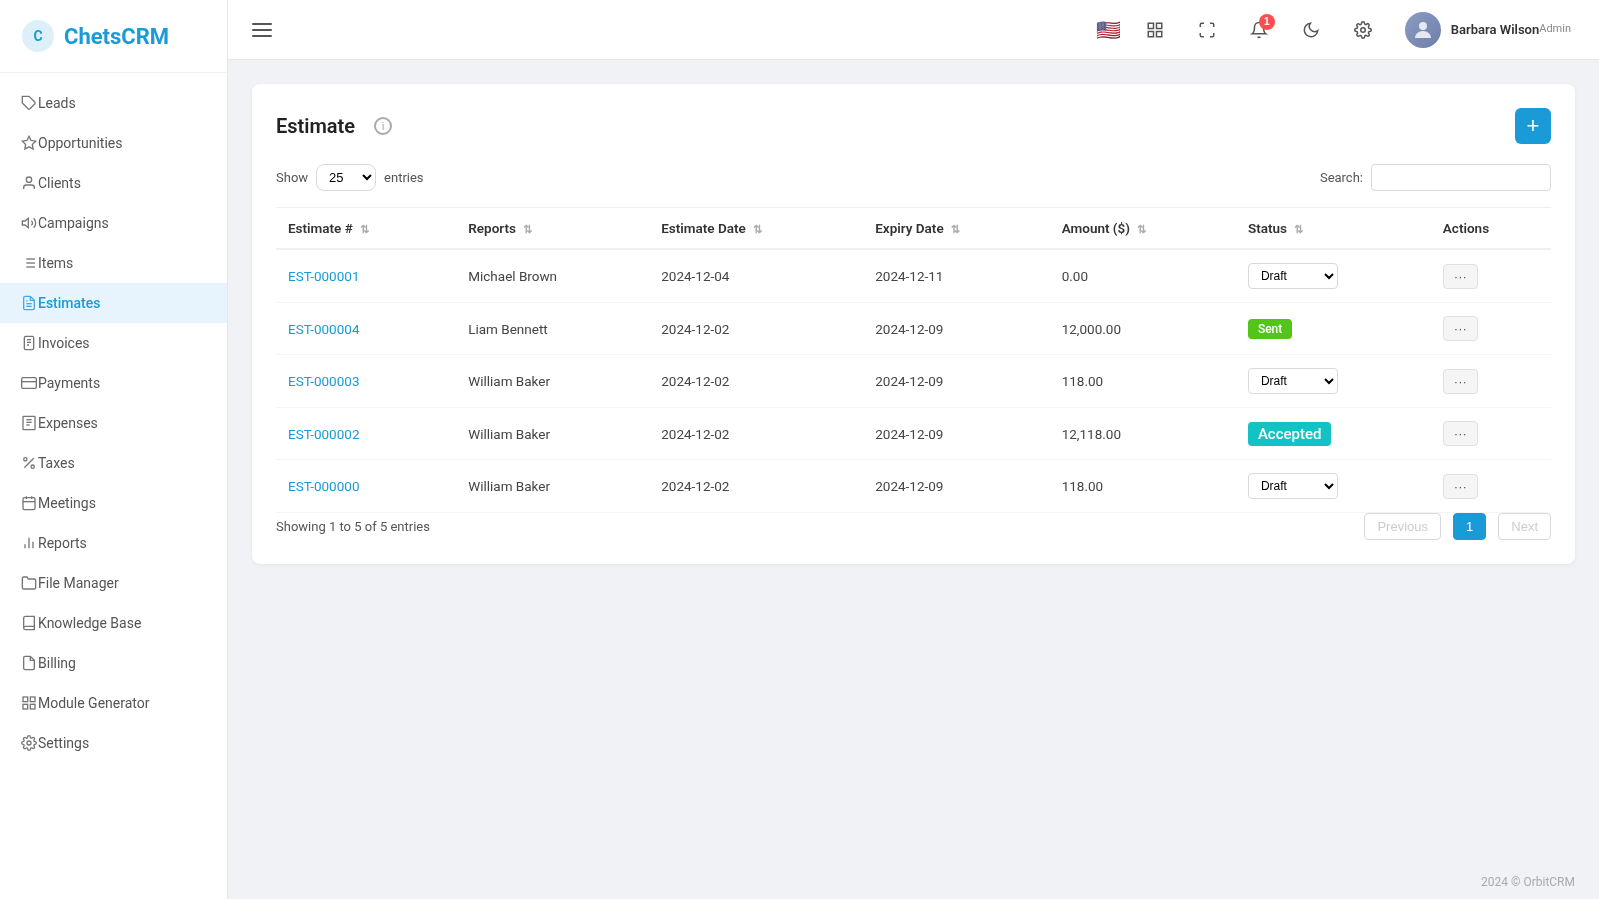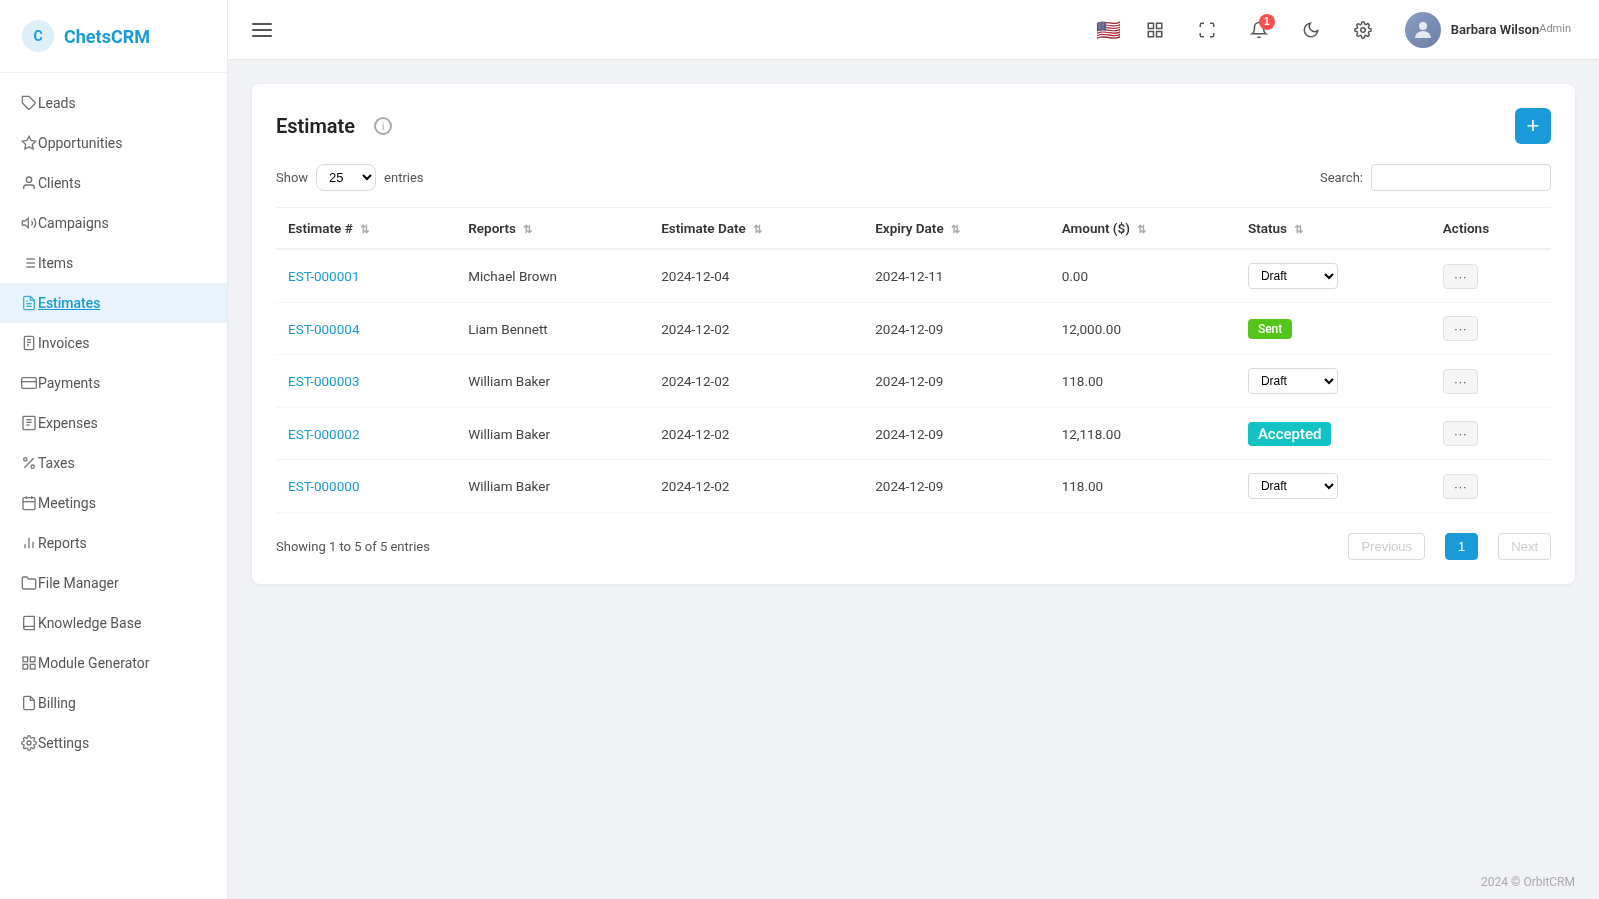--- a/index.html
+++ b/index.html
@@ -21,21 +21,21 @@
       display: flex;
       align-items: center;
       gap: 8px;
       border-bottom: 1px solid #f0f0f0;
     }
     .logo-icon {
       width: 36px;
       height: 36px;
     }
     .logo-text {
-      font-size: 18px;
+      font-size: 22px;
       font-weight: 700;
       color: #1a9bd7;
     }
     .sidebar-nav {
       padding: 10px 0;
       flex: 1;
     }
     .nav-item {
       display: flex;
       align-items: center;
@@ -43,21 +43,20 @@
       cursor: pointer;
       color: #555;
       font-size: 14px;
       transition: background 0.15s;
       border-radius: 0;
     }
     .nav-item.active {
       background: #e8f4fd;
       color: #1a9bd7;
       font-weight: 500;
-      text-decoration: underline;
     }
     .nav-item .nav-icon {
       width: 18px;
       height: 18px;
       display: flex;
       align-items: center;
       justify-content: center;
       color: inherit;
       opacity: 0.8;
     }
@@ -308,25 +307,24 @@
       cursor: pointer;
       font-size: 13px;
       color: #555;
     }
 
     
     .pagination-row {
       display: flex;
       align-items: center;
       justify-content: space-between;
-      margin-top: 20px;
       font-size: 13px;
       color: #555;
     }
-    .pagination-controls { display: flex; align-items: center; gap: 20px; justify-content: center; }
+    .pagination-controls { display: flex; align-items: center; gap: 12px; justify-content: center; }
     .page-btn {
       padding: 5px 12px;
       border: 1px solid #d9d9d9;
       background: #fff;
       border-radius: 4px;
       cursor: pointer;
       font-size: 13px;
       color: #555;
     }
     .page-btn.active {
@@ -507,37 +505,37 @@
             <path d="M4 19.5A2.5 2.5 0 016.5 17H20"></path>
             <path d="M6.5 2H20v20H6.5A2.5 2.5 0 014 19.5v-15A2.5 2.5 0 016.5 2z"></path>
           </svg>
       </span>
       <span>Knowledge Base</span>
     </div>
 
     <div class="nav-item">
       <span class="nav-icon">
         <svg width="16" height="16" viewBox="0 0 24 24" fill="none" stroke="currentColor" stroke-width="2">
+            <path d="M14 2H6a2 2 0 00-2 2v16a2 2 0 002 2h12a2 2 0 002-2V8z"></path>
+            <polyline points="14 2 14 8 20 8"></polyline>
+          </svg>
+      </span>
+      <span>Billing</span>
+    </div>
+
+    <div class="nav-item">
+      <span class="nav-icon">
+        <svg width="16" height="16" viewBox="0 0 24 24" fill="none" stroke="currentColor" stroke-width="2">
             <rect x="3" y="3" width="7" height="7"></rect>
             <rect x="14" y="3" width="7" height="7"></rect>
             <rect x="3" y="14" width="7" height="7"></rect>
             <rect x="14" y="14" width="7" height="7"></rect>
           </svg>
       </span>
       <span>Module Generator</span>
-    </div>
-
-    <div class="nav-item">
-      <span class="nav-icon">
-        <svg width="16" height="16" viewBox="0 0 24 24" fill="none" stroke="currentColor" stroke-width="2">
-            <path d="M14 2H6a2 2 0 00-2 2v16a2 2 0 002 2h12a2 2 0 002-2V8z"></path>
-            <polyline points="14 2 14 8 20 8"></polyline>
-          </svg>
-      </span>
-      <span>Billing</span>
     </div>
 
     <div class="nav-item">
       <span class="nav-icon">
         <svg width="16" height="16" viewBox="0 0 24 24" fill="none" stroke="currentColor" stroke-width="2">
             <circle cx="12" cy="12" r="3"></circle>
             <path d="M19.4 15a1.65 1.65 0 00.33 1.82l.06.06a2 2 0 010 2.83 2 2 0 01-2.83 0l-.06-.06a1.65 1.65 0 00-1.82-.33 1.65 1.65 0 00-1 1.51V21a2 2 0 01-4 0v-.09A1.65 1.65 0 009 19.4a1.65 1.65 0 00-1.82.33l-.06.06a2 2 0 01-2.83-2.83l.06-.06A1.65 1.65 0 004.68 15a1.65 1.65 0 00-1.51-1H3a2 2 0 010-4h.09A1.65 1.65 0 004.6 9a1.65 1.65 0 00-.33-1.82l-.06-.06a2 2 0 012.83-2.83l.06.06A1.65 1.65 0 009 4.68a1.65 1.65 0 001-1.51V3a2 2 0 014 0v.09a1.65 1.65 0 001 1.51 1.65 1.65 0 001.82-.33l.06-.06a2 2 0 012.83 2.83l-.06.06A1.65 1.65 0 0019.4 9a1.65 1.65 0 001.51 1H21a2 2 0 010 4h-.09a1.65 1.65 0 00-1.51 1z"></path>
           </svg>
       </span>
       <span>Settings</span>

